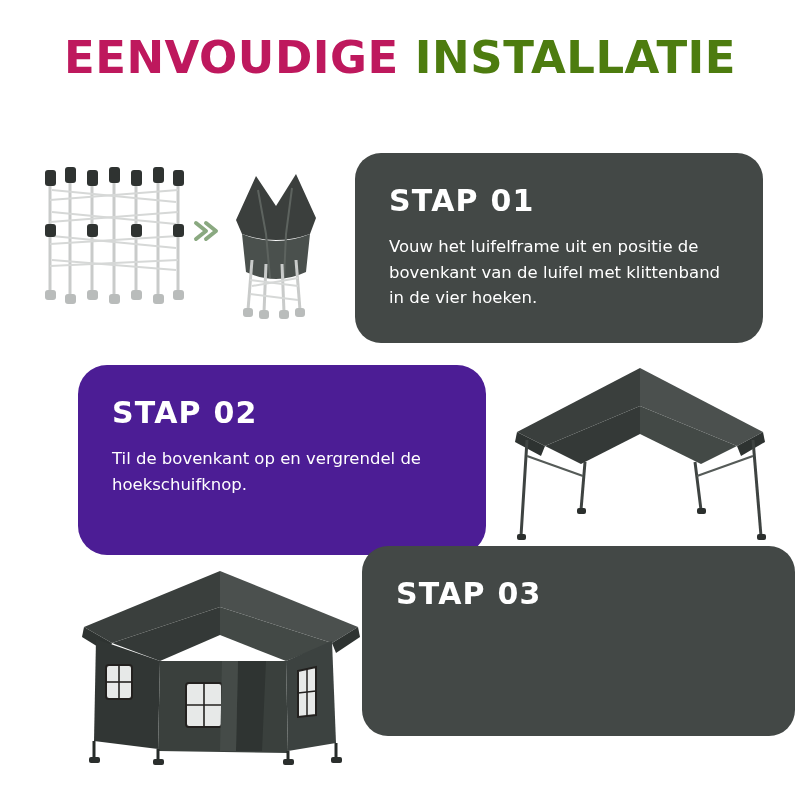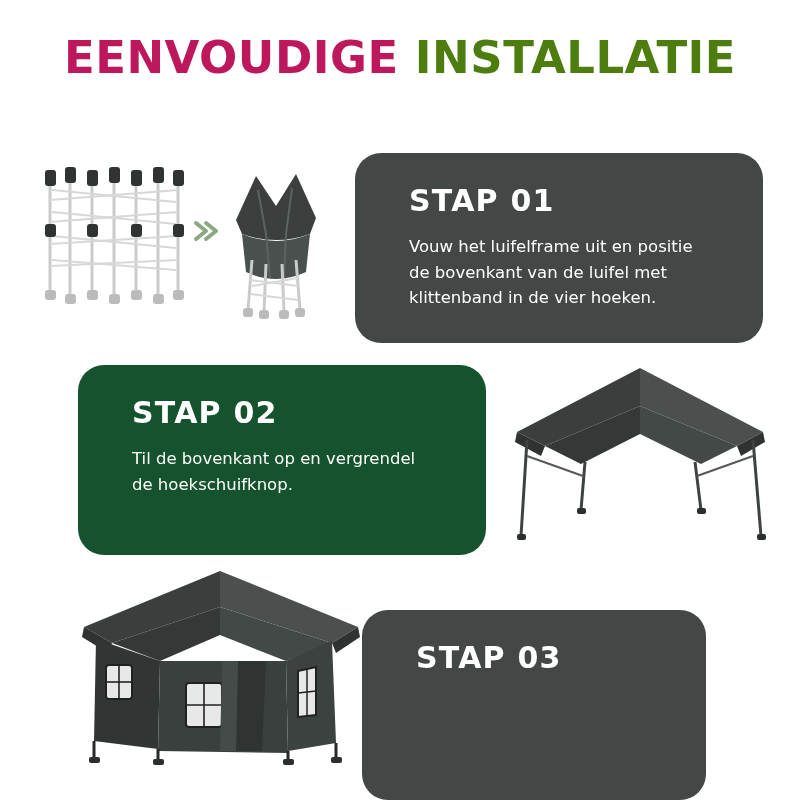--- a/index.html
+++ b/index.html
@@ -41,47 +41,48 @@
     color: #5c615e;
     font-weight: 400;
     letter-spacing: 0.2px;
   }
 
   
   .card {
     position: absolute;
     border-radius: 26px;
     box-sizing: border-box;
-    padding: 30px 54px;
+    padding: 30px 34px;
   }
   .card.dark {
     background: #434846;
     color: #ffffff;
   }
   .card.light {
-    background: #14532d;
+    background: #4c1d95;
     color: #ffffff;
+    border-radius: 29px;
   }
   .step-label {
     font-size: 30px;
     font-weight: 700;
     letter-spacing: 1.2px;
     margin: 0 0 16px 0;
   }
   .step-text {
     font-size: 16.5px;
     line-height: 1.55;
     margin: 0;
     font-weight: 400;
   }
 
   
   #card-1 { left: 355px; top: 153px;  width: 408px; height: 190px; }
   #card-2 { left: 78px;  top: 365px;  width: 408px; height: 190px; }
-  #card-3 { left: 362px; top: 610px;  width: 344px; height: 190px; }
+  #card-3 { left: 362px; top: 546px;  width: 433px; height: 190px; }
 
   
   .illus {
     position: absolute;
   }
   #illus-1 { left: 30px;  top: 160px; width: 310px; height: 175px; }
   #illus-2 { left: 505px; top: 360px; width: 275px; height: 200px; }
   #illus-3 { left: 70px;  top: 565px; width: 300px; height: 210px; }
 
   .arrow-wrap {

